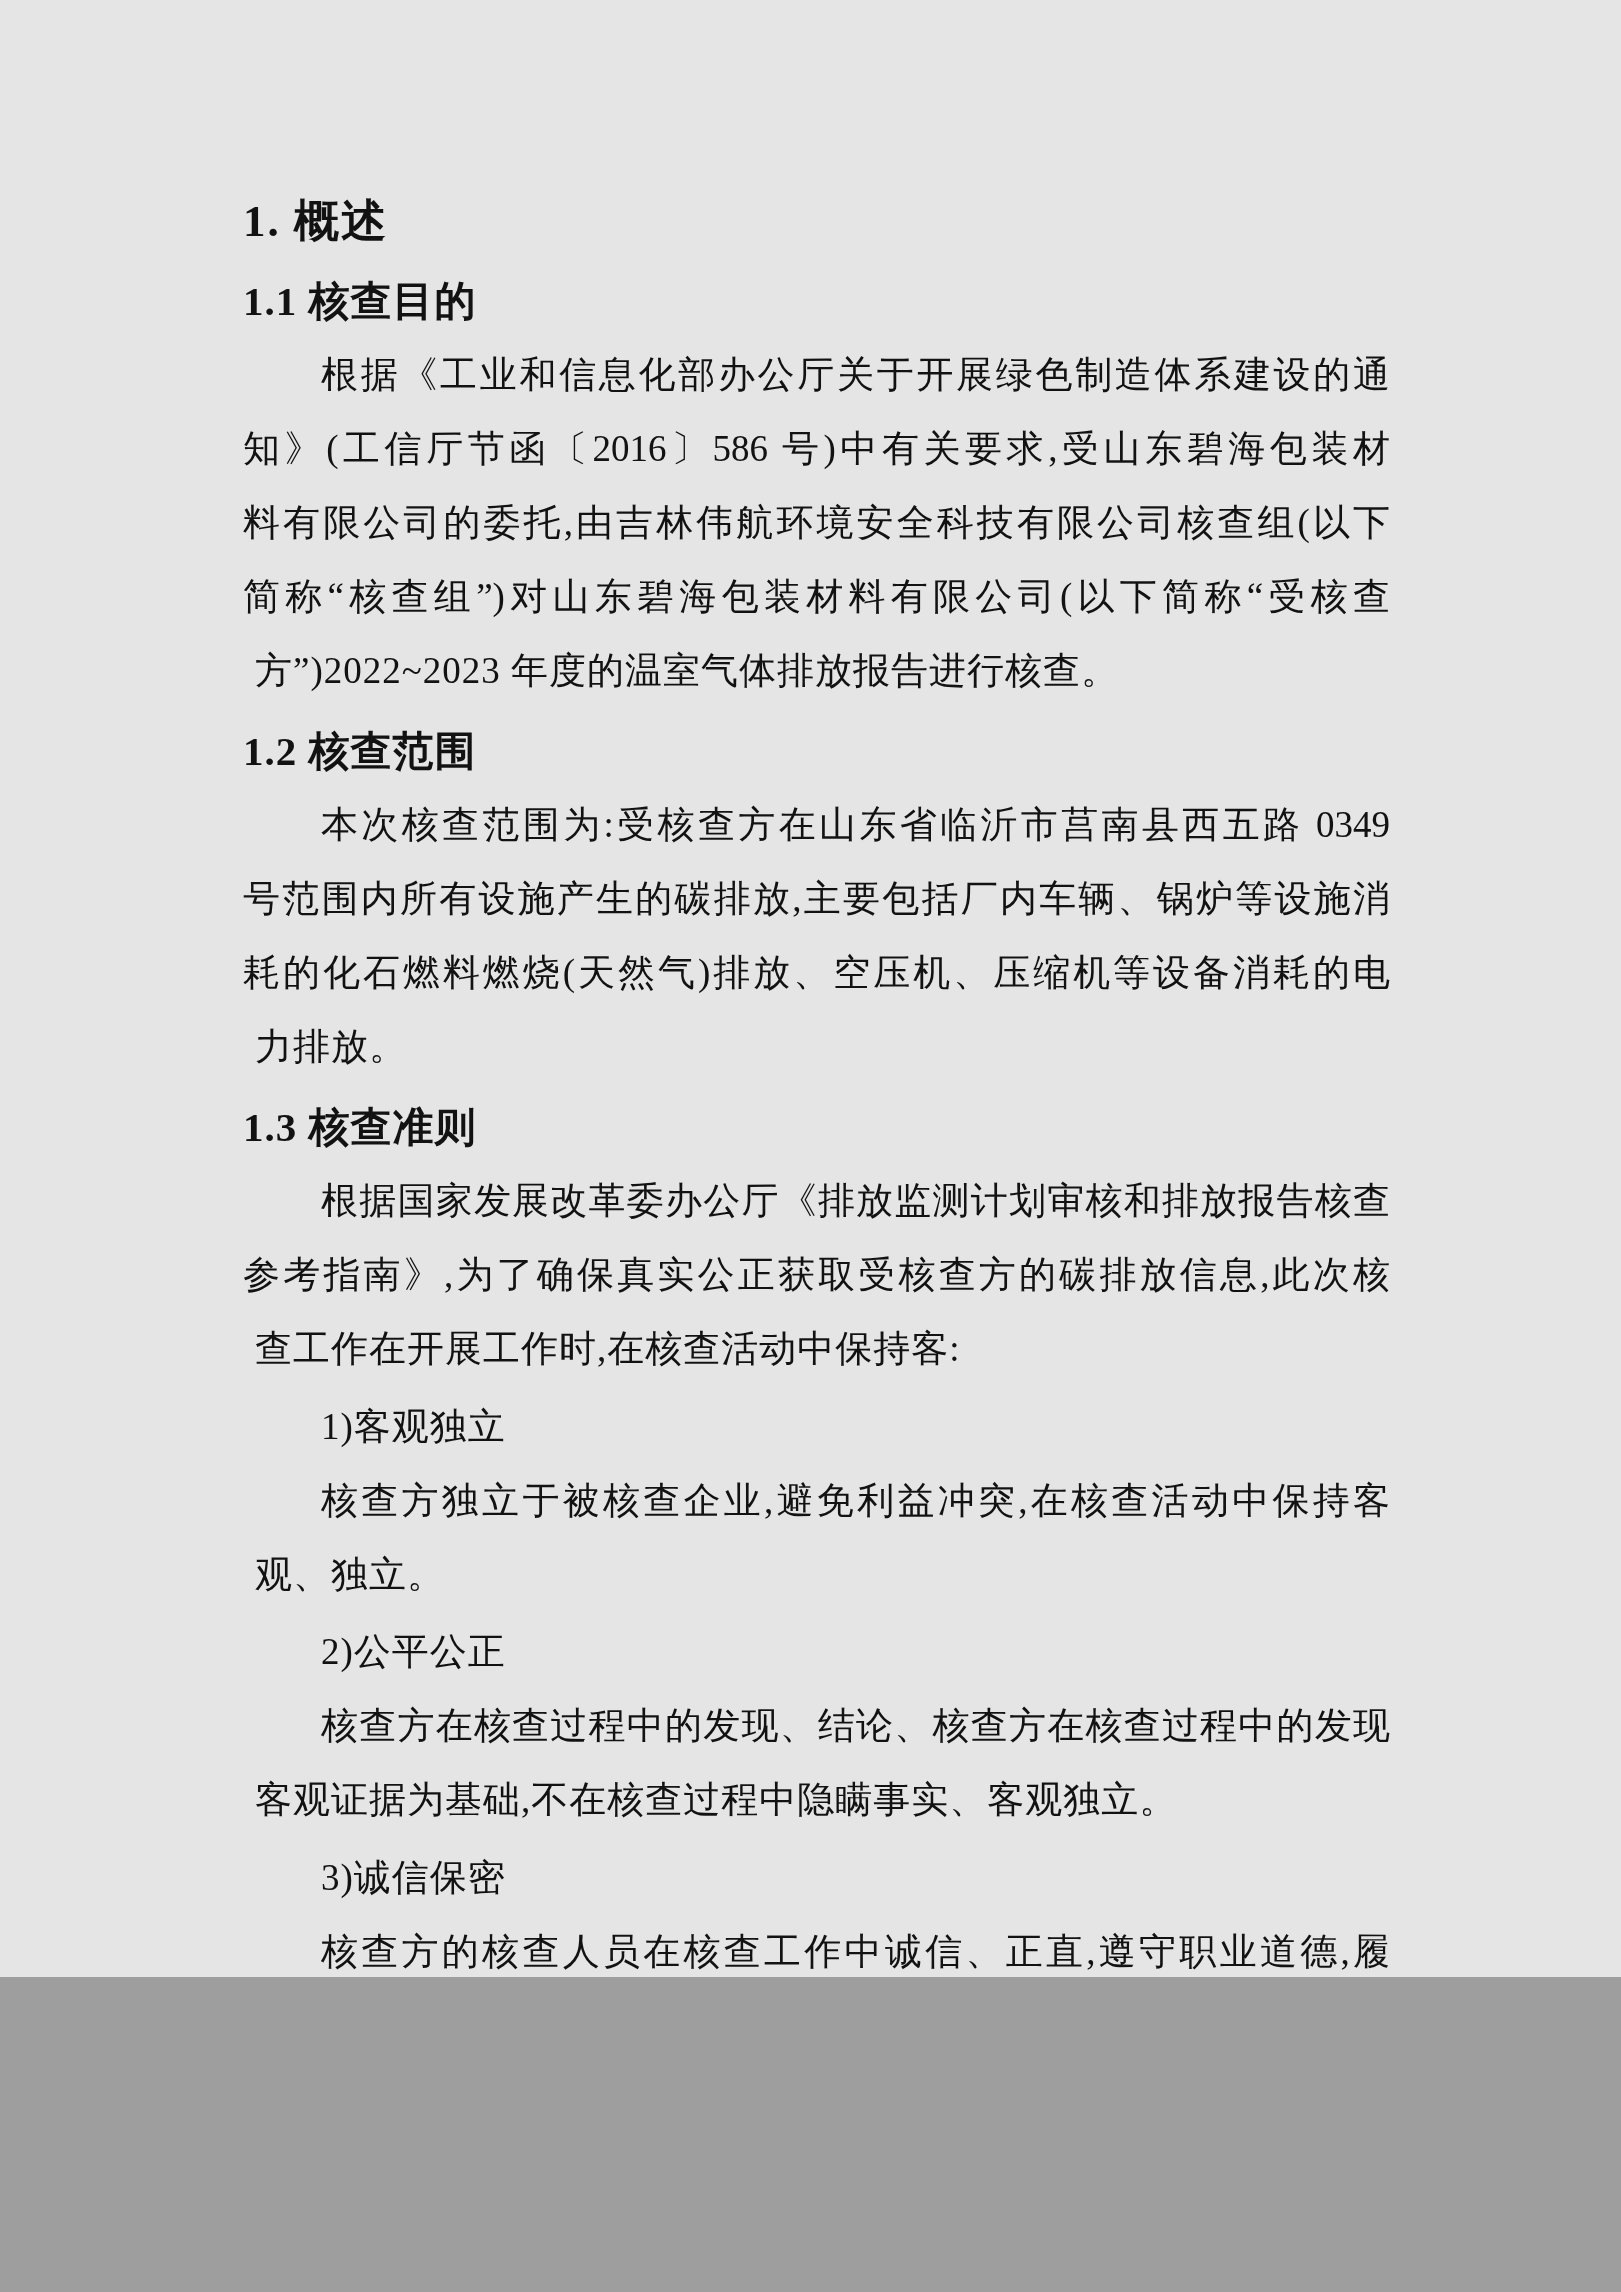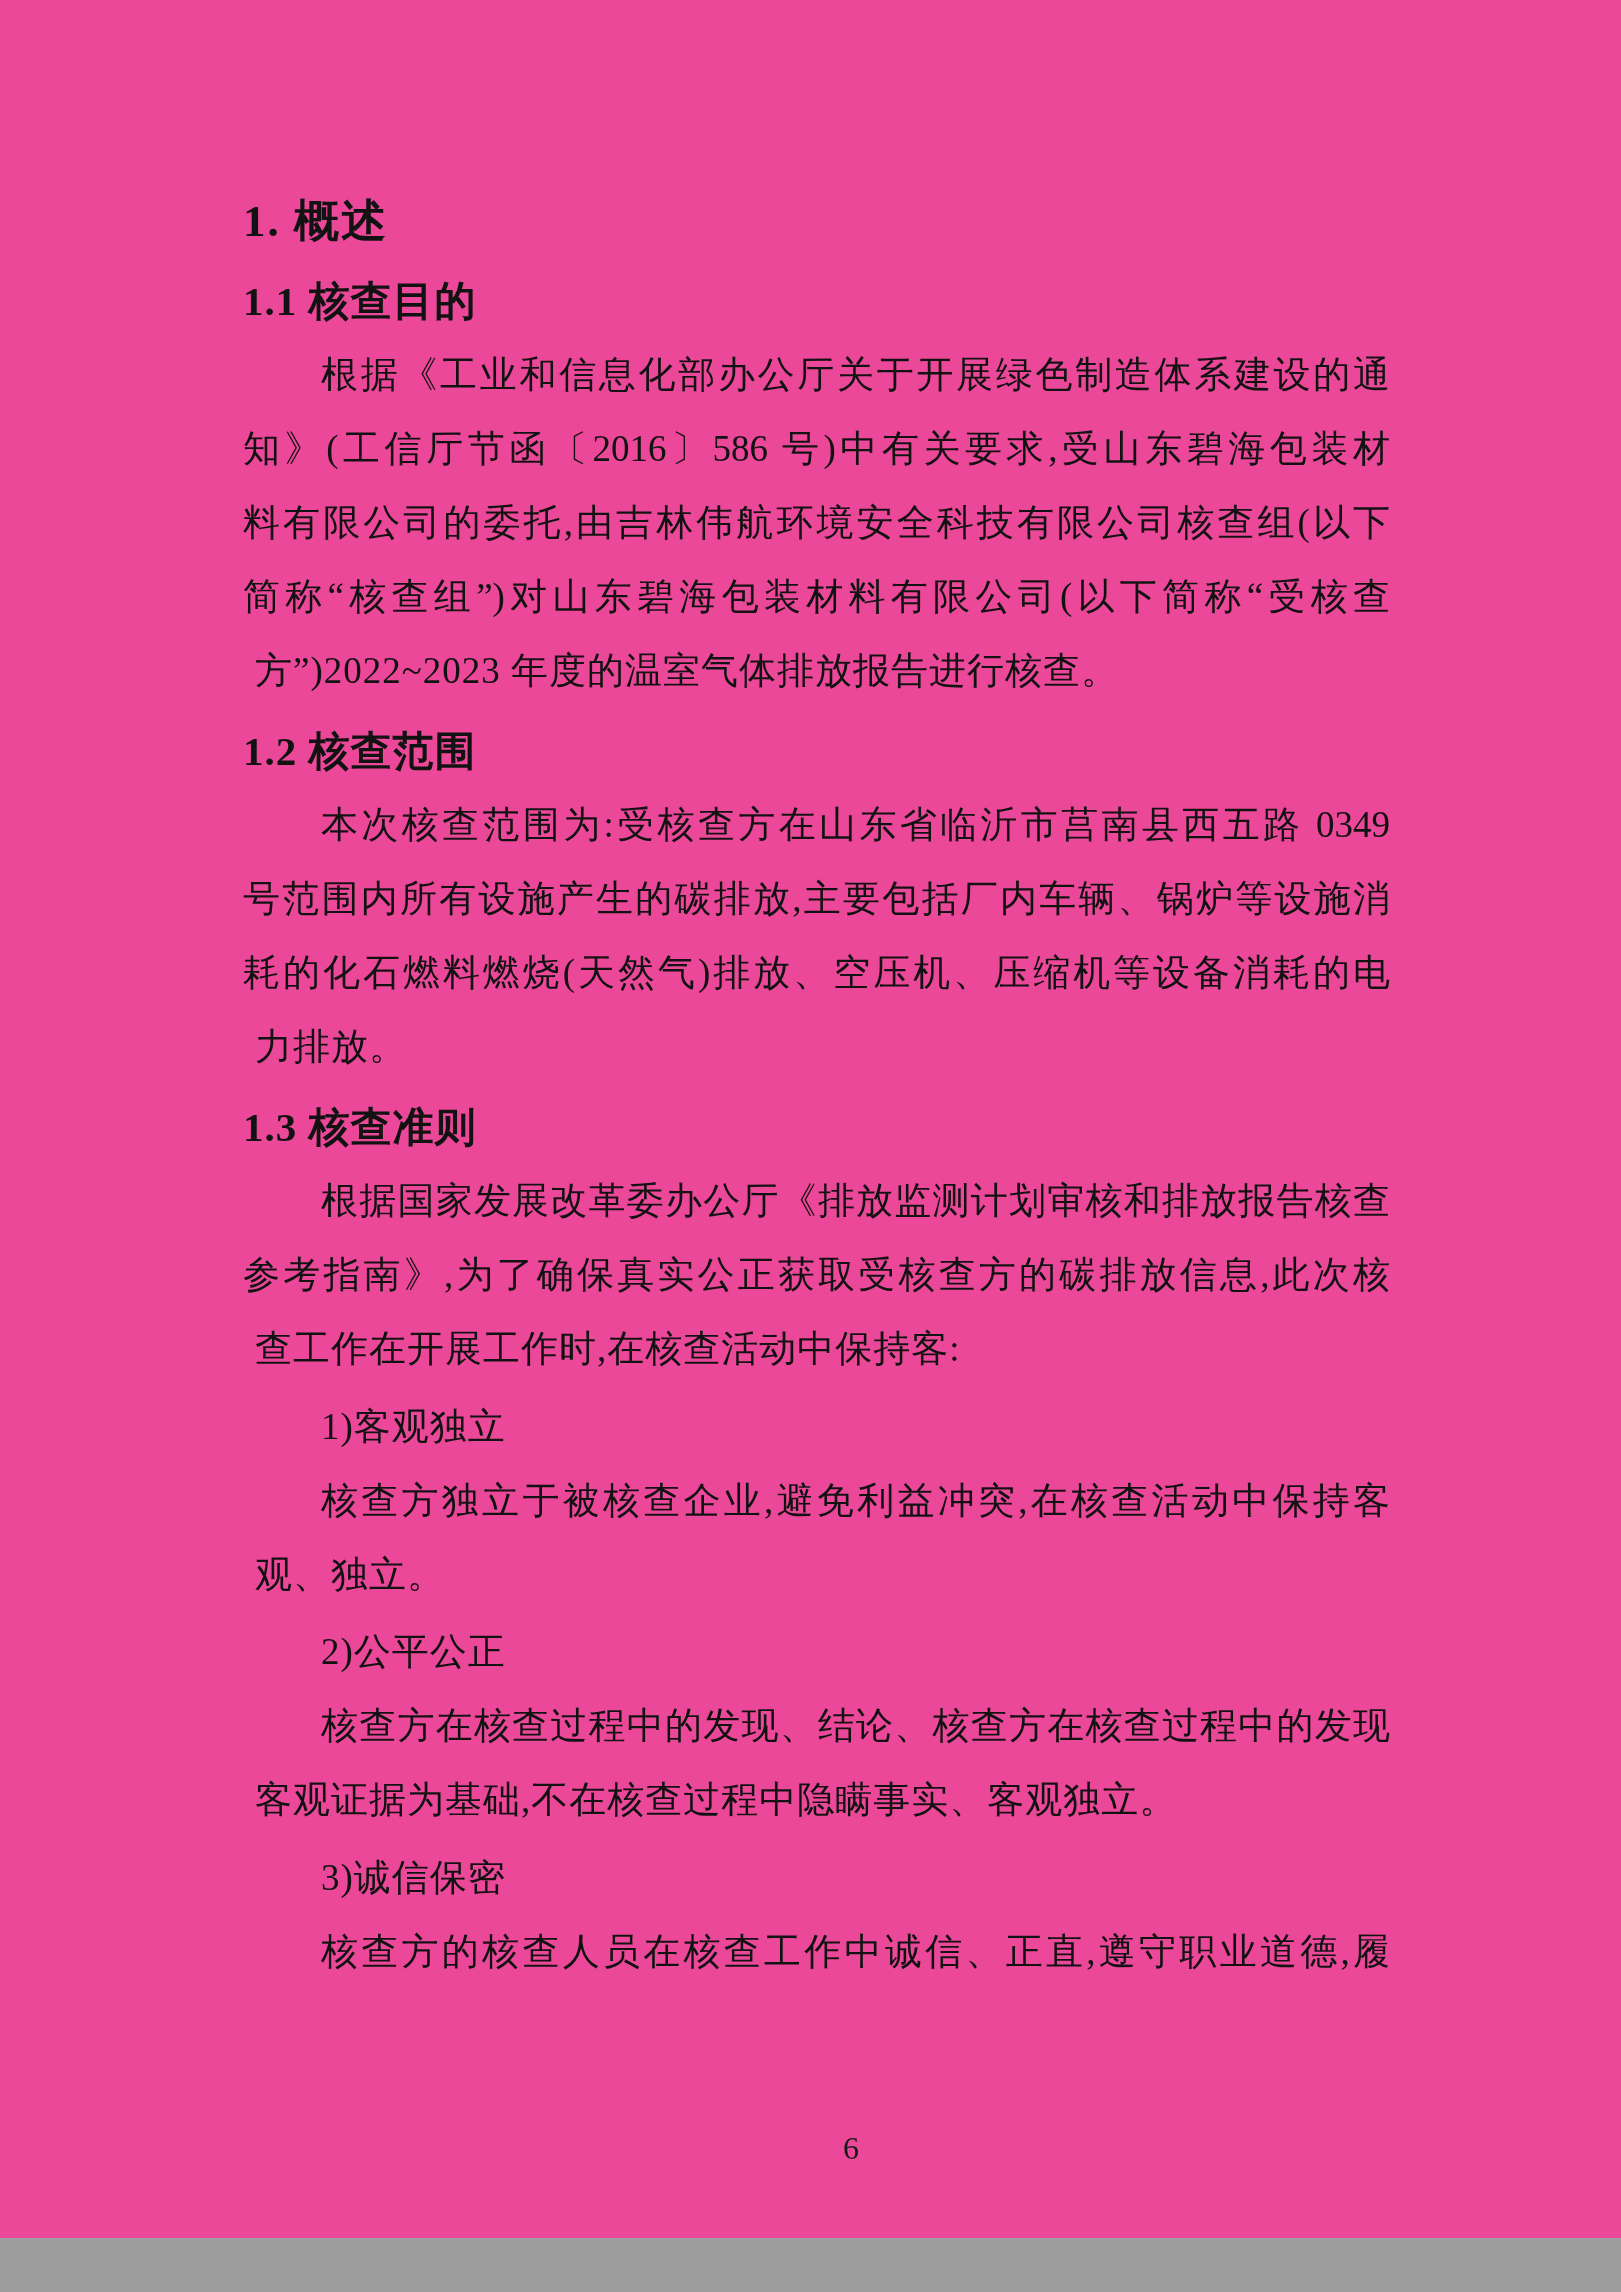--- a/index.html
+++ b/index.html
@@ -1,21 +1,21 @@
 <!DOCTYPE html>
 <html><head>
 <meta charset="utf-8">
 <style>
   html, body { margin: 0; padding: 0; background: #9e9e9e; }
   .page {
     position: relative;
     width: 1621px;
-    height: 2238px;
+    height: 1977px;
     margin: 0 auto;
-    background: #ec4899;
+    background: #e5e5e5;
     color: #121212;
     font-family: "Liberation Serif", "DejaVu Serif", serif;
     overflow: hidden;
   }
   .content {
     position: absolute;
     left: 243px;
     top: 184px;
     width: 1147px;
   }

